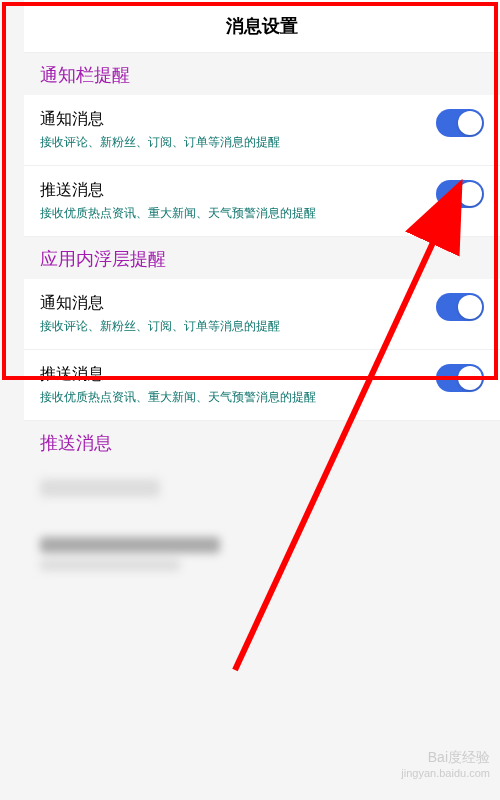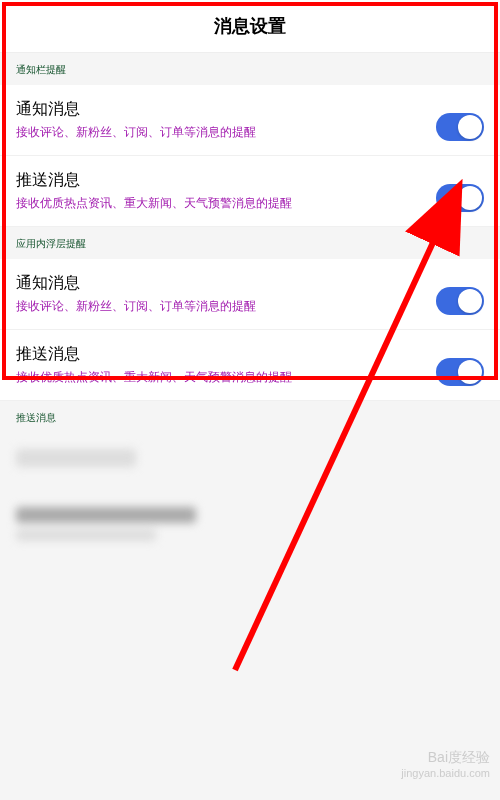--- a/index.html
+++ b/index.html
@@ -12,61 +12,62 @@
       height: 800px;
       font-family: -apple-system, "Helvetica Neue", "PingFang SC", "Microsoft YaHei", sans-serif;
       background: #f5f5f5;
       position: relative;
       overflow: hidden;
     }
     .screen {
       width: 100%;
       height: 100%;
       background: #f5f5f5;
+      padding-left: 24px;
     }
     .header {
       background: #ffffff;
       text-align: center;
       padding: 14px 0;
       border-bottom: 1px solid #eee;
     }
     .header-title {
       font-size: 18px;
       font-weight: 600;
       color: #000;
     }
     .section-header {
       padding: 10px 16px 8px 16px;
-      font-size: 10px;
-      color: #14532d;
+      font-size: 18px;
+      color: #a21caf;
       background: #f5f5f5;
     }
     .setting-item {
       background: #ffffff;
       padding: 14px 16px;
       display: flex;
-      align-items: flex-end;
+      align-items: flex-start;
       justify-content: space-between;
       border-bottom: 1px solid #f0f0f0;
       gap: 40px;
     }
     .setting-item:last-child {
       border-bottom: none;
     }
     .setting-text {
       flex: 1;
     }
     .setting-title {
       font-size: 16px;
       color: #000;
       margin-bottom: 4px;
     }
     .setting-desc {
       font-size: 12px;
-      color: #a21caf;
+      color: #0f766e;
     }
     .toggle {
       width: 48px;
       height: 28px;
       background: #3a6ae0;
       border-radius: 14px;
       position: relative;
       flex-shrink: 0;
       cursor: pointer;
     }

